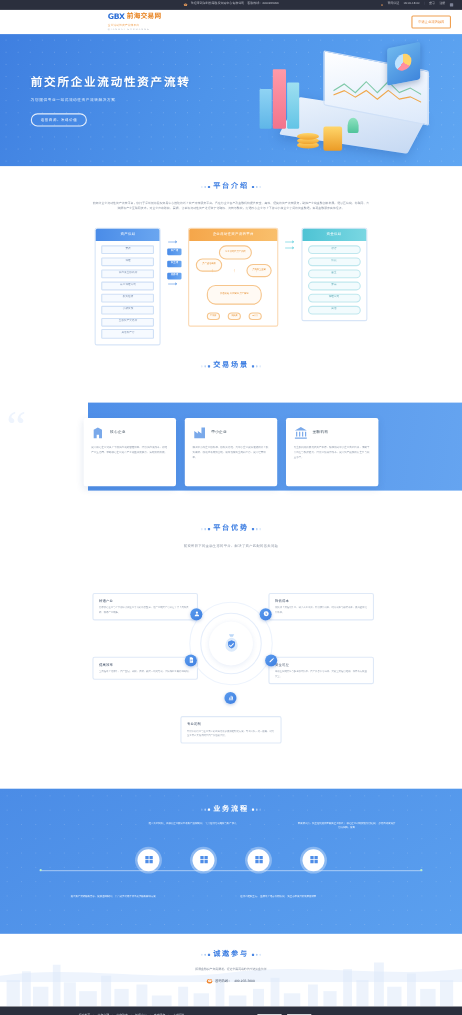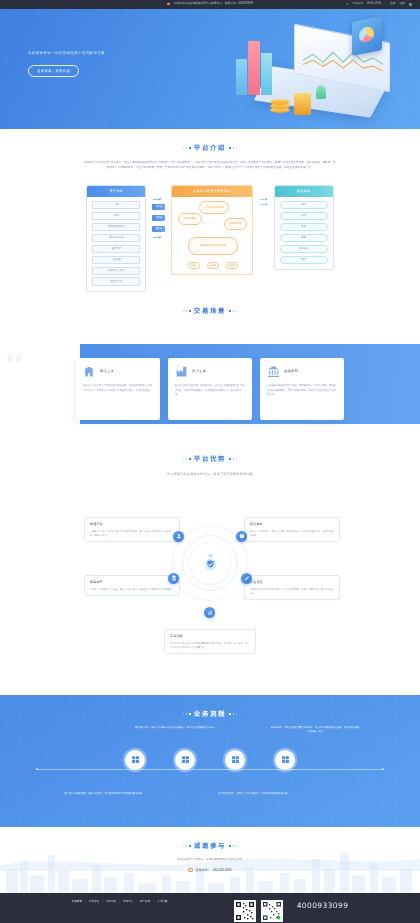--- a/index.html
+++ b/index.html
@@ -225,20 +225,31 @@
       <span class="tb-ico">●</span>
       <span>官网认证</span>
       <span>09:00-18:00</span>
       <span class="tb-sep">|</span>
       <span>登录</span>
       <span>注册</span>
       <span class="tb-sq"></span>
     </div>
   </div>
 
+  <div class="header">
+    <div class="logo">
+      <div class="logo-row">
+        <span class="logo-mark">GBX</span>
+        <span class="logo-cn">前海交易网</span>
+      </div>
+      <span class="logo-sub">企业流动性资产流转平台</span>
+      <span class="logo-en">QIANHAI EXCHANGE</span>
+    </div>
+    <div class="btn-outline">申请企业流转融资</div>
+  </div>
 
   <div class="hero">
     <div class="dots"></div>
     <div class="ill">
       <div class="lap-base"></div>
       <div class="lap-screen">
         <div class="lap-graph">
           <svg viewBox="0 0 80 34" preserveAspectRatio="none">
             <polyline points="0,26 10,18 20,24 30,12 40,20 50,8 60,16 70,10 80,14" fill="none" stroke="#7fc9a8" stroke-width="1"></polyline>
             <polyline points="0,30 10,24 20,28 30,20 40,26 50,16 60,22 70,18 80,21" fill="none" stroke="#f0a84c" stroke-width="1"></polyline>
@@ -253,20 +264,21 @@
       </div>
       <div class="coins">
         <div class="coin c3"></div>
         <div class="coin c2"></div>
         <div class="coin c1"></div>
       </div>
       <div class="cyl"></div>
       <div class="plant"></div>
     </div>
     <div class="hero-txt">
+      <div class="hero-h1">前交所企业流动性资产流转</div>
       <div class="hero-h2">为您提供专业一站式流动性资产流转解决方案</div>
       <div class="hero-btn">连接资源，发现价值</div>
     </div>
   </div>
 
   <div class="sec">
     <div class="sec-title">
       <span class="deco">
           <i class="f"></i>
           <i></i>

